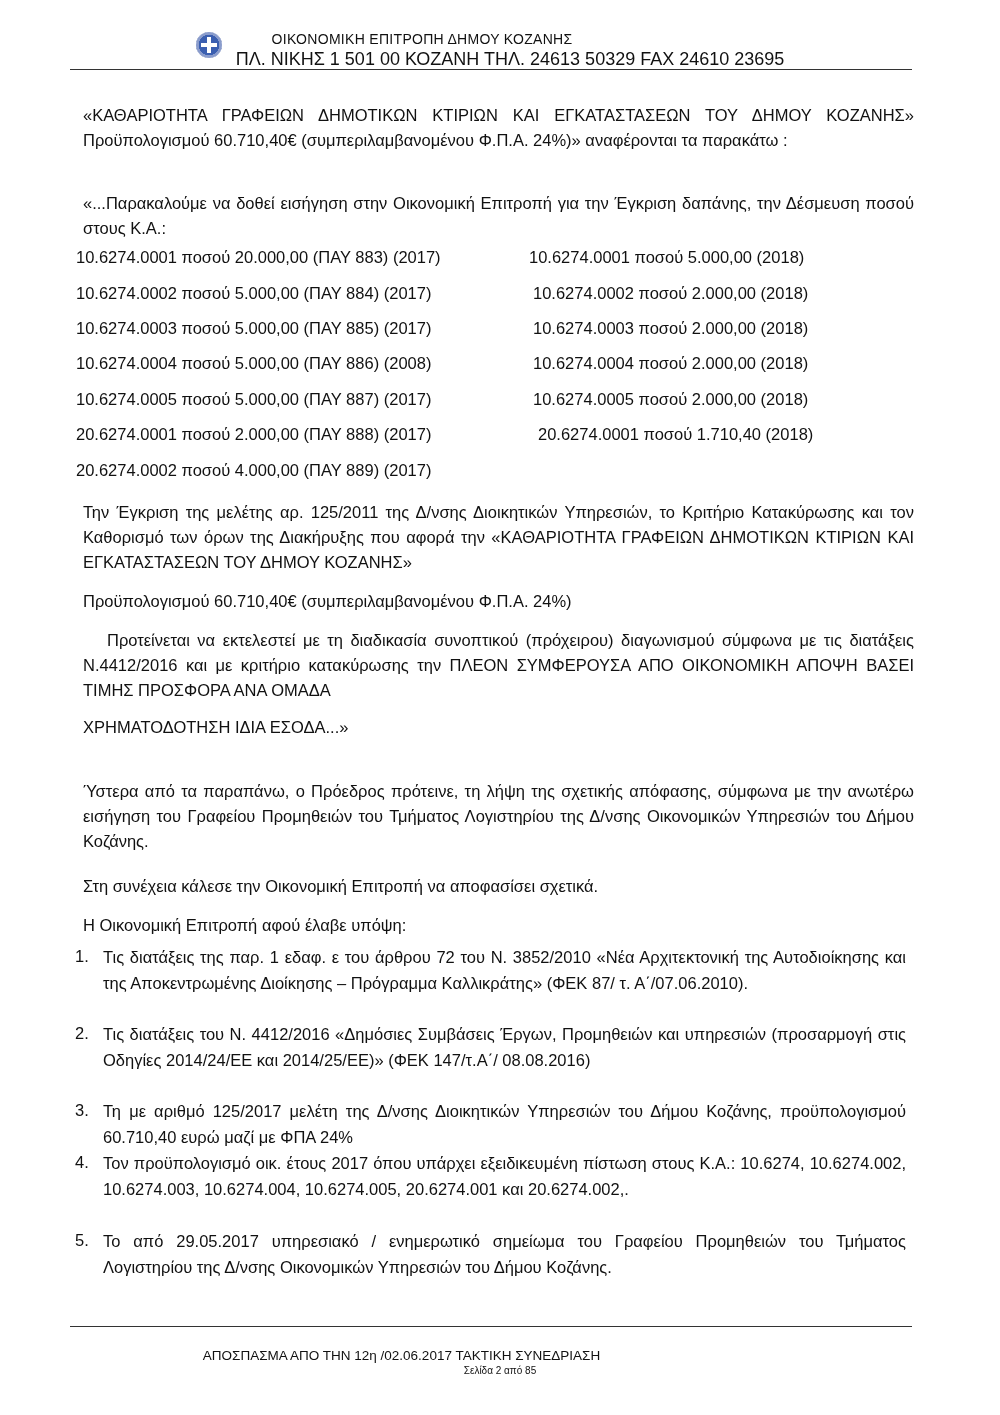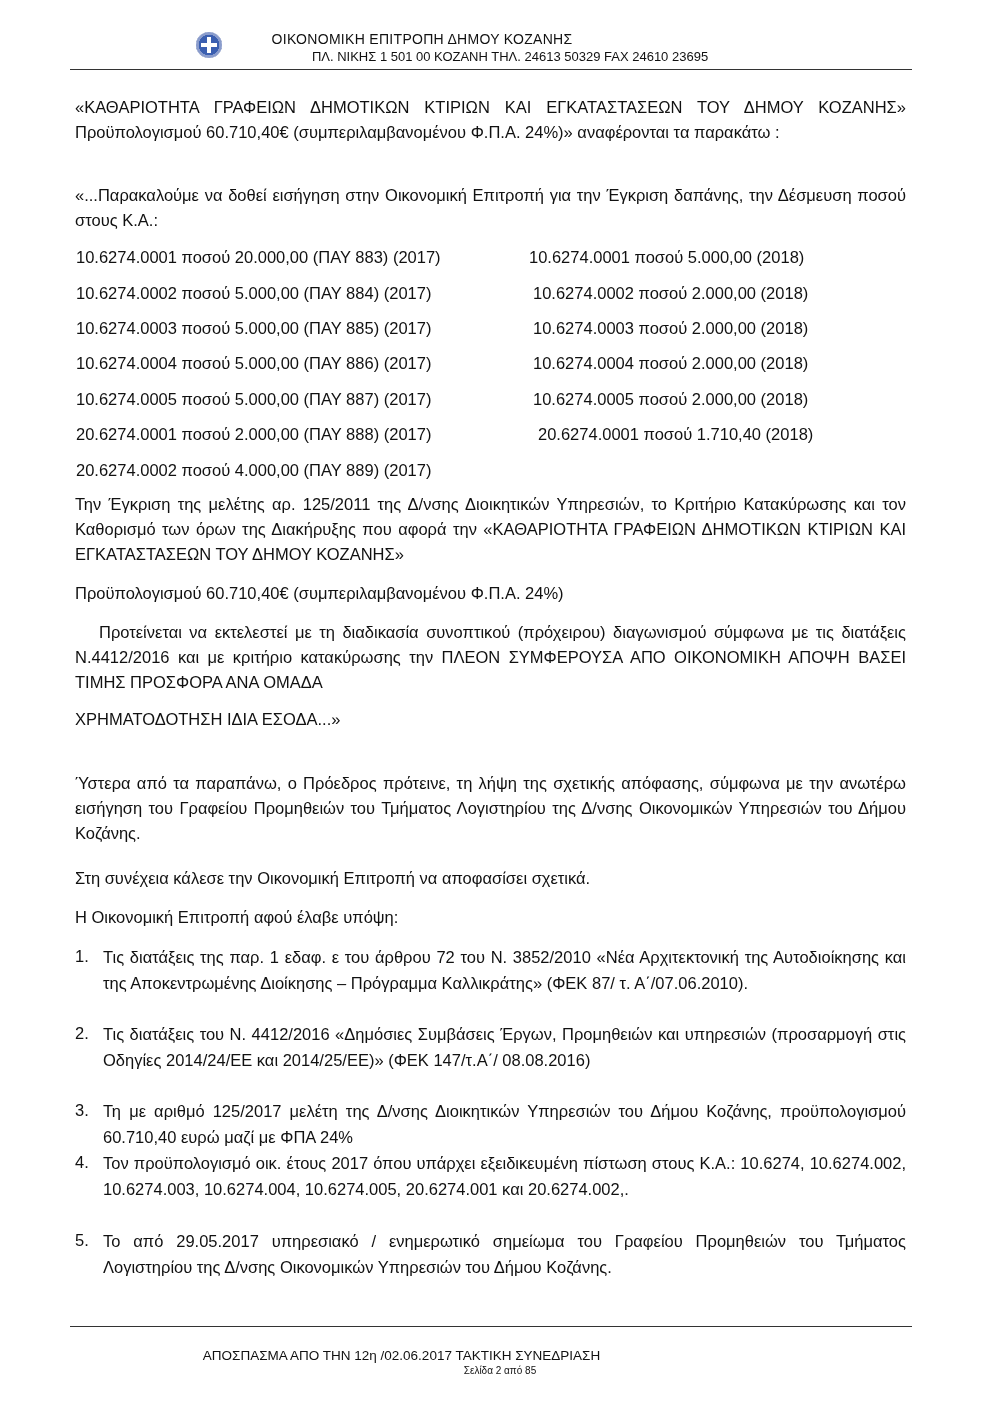--- a/index.html
+++ b/index.html
@@ -2,28 +2,28 @@
 <html><head>
 <meta charset="utf-8">
 <style>
   html, body { margin:0; padding:0; background:#ffffff; }
   body { width:1000px; height:1415px; position:relative; overflow:hidden; color:#111; font-family:"Liberation Sans", "DejaVu Sans", sans-serif; }
   .header { position:absolute; left:0; top:0; width:1000px; }
   .logo { position:absolute; left:196px; top:32px; width:26px; height:26px; border-radius:50%; background:radial-gradient(circle at 50% 50%, #3b5fb0 0 55%, #8a9ccc 56% 70%, #2d4a92 71% 100%); }
   .logo::before { content:""; position:absolute; left:11px; top:5px; width:4px; height:16px; background:#fff; }
   .logo::after { content:""; position:absolute; left:5px; top:11px; width:16px; height:4px; background:#fff; }
   .h-line1 { position:absolute; left:0; width:824px; top:31px; text-align:center; font-size:14px; letter-spacing:0.3px; padding-left:20px; box-sizing:border-box; }
-  .h-line2 { position:absolute; left:0; width:1000px; top:49px; text-align:center; font-size:13px; padding-left:20px; box-sizing:border-box; }
+  .h-line2 { position:absolute; left:0; width:1000px; top:49px; text-align:center; font-size:18px; padding-left:20px; box-sizing:border-box; }
   .rule-top { position:absolute; left:70px; width:842px; top:69px; height:1px; background:#333; }
   .rule-bottom { position:absolute; left:70px; width:842px; top:1326px; height:1px; background:#333; }
   .footer1 { position:absolute; left:0; width:803px; top:1348px; text-align:center; font-size:13.5px; }
   .footer2 { position:absolute; left:0; width:1000px; top:1365px; text-align:center; font-size:10px; }
 
   .content { position:absolute; left:75px; width:831px; top:95px; font-size:16.5px; line-height:25px; }
-  .p { margin:0; text-align:justify; }
+  .p { margin:8px; text-align:justify; }
   .abs { position:absolute; left:0; width:831px; }
   .ka-row { position:absolute; left:1px; width:831px; height:25px; white-space:nowrap; font-size:16.5px; }
   .ka-left { position:absolute; left:0; }
   .ka-right { position:absolute; }
   .list-item { position:absolute; left:0; width:831px; }
   .list-num { position:absolute; left:0; width:24px; }
   .list-text { position:absolute; left:28px; width:803px; text-align:justify; line-height:26px; }
 </style>
 </head>
 <body>
@@ -46,21 +46,21 @@
     </div>
     <div class="ka-row" style="top:186px;">
       <span class="ka-left">10.6274.0002 ποσού   5.000,00  (ΠΑΥ 884) (2017)</span>
       <span class="ka-right" style="left:457px;">10.6274.0002 ποσού  2.000,00 (2018)</span>
     </div>
     <div class="ka-row" style="top:221px;">
       <span class="ka-left">10.6274.0003 ποσού   5.000,00  (ΠΑΥ 885) (2017)</span>
       <span class="ka-right" style="left:457px;">10.6274.0003 ποσού  2.000,00 (2018)</span>
     </div>
     <div class="ka-row" style="top:256px;">
-      <span class="ka-left">10.6274.0004 ποσού   5.000,00  (ΠΑΥ 886) (2017)</span>
+      <span class="ka-left">10.6274.0004 ποσού   5.000,00  (ΠΑΥ 886) (2008)</span>
       <span class="ka-right" style="left:457px;">10.6274.0004 ποσού  2.000,00 (2018)</span>
     </div>
     <div class="ka-row" style="top:292px;">
       <span class="ka-left">10.6274.0005 ποσού   5.000,00  (ΠΑΥ 887) (2017)</span>
       <span class="ka-right" style="left:457px;">10.6274.0005 ποσού  2.000,00 (2018)</span>
     </div>
     <div class="ka-row" style="top:327px;text-align:center;">
       <span class="ka-left">20.6274.0001 ποσού   2.000,00  (ΠΑΥ 888) (2017)</span>
       <span class="ka-right" style="left:462px;">20.6274.0001 ποσού  1.710,40 (2018)</span>
     </div>

